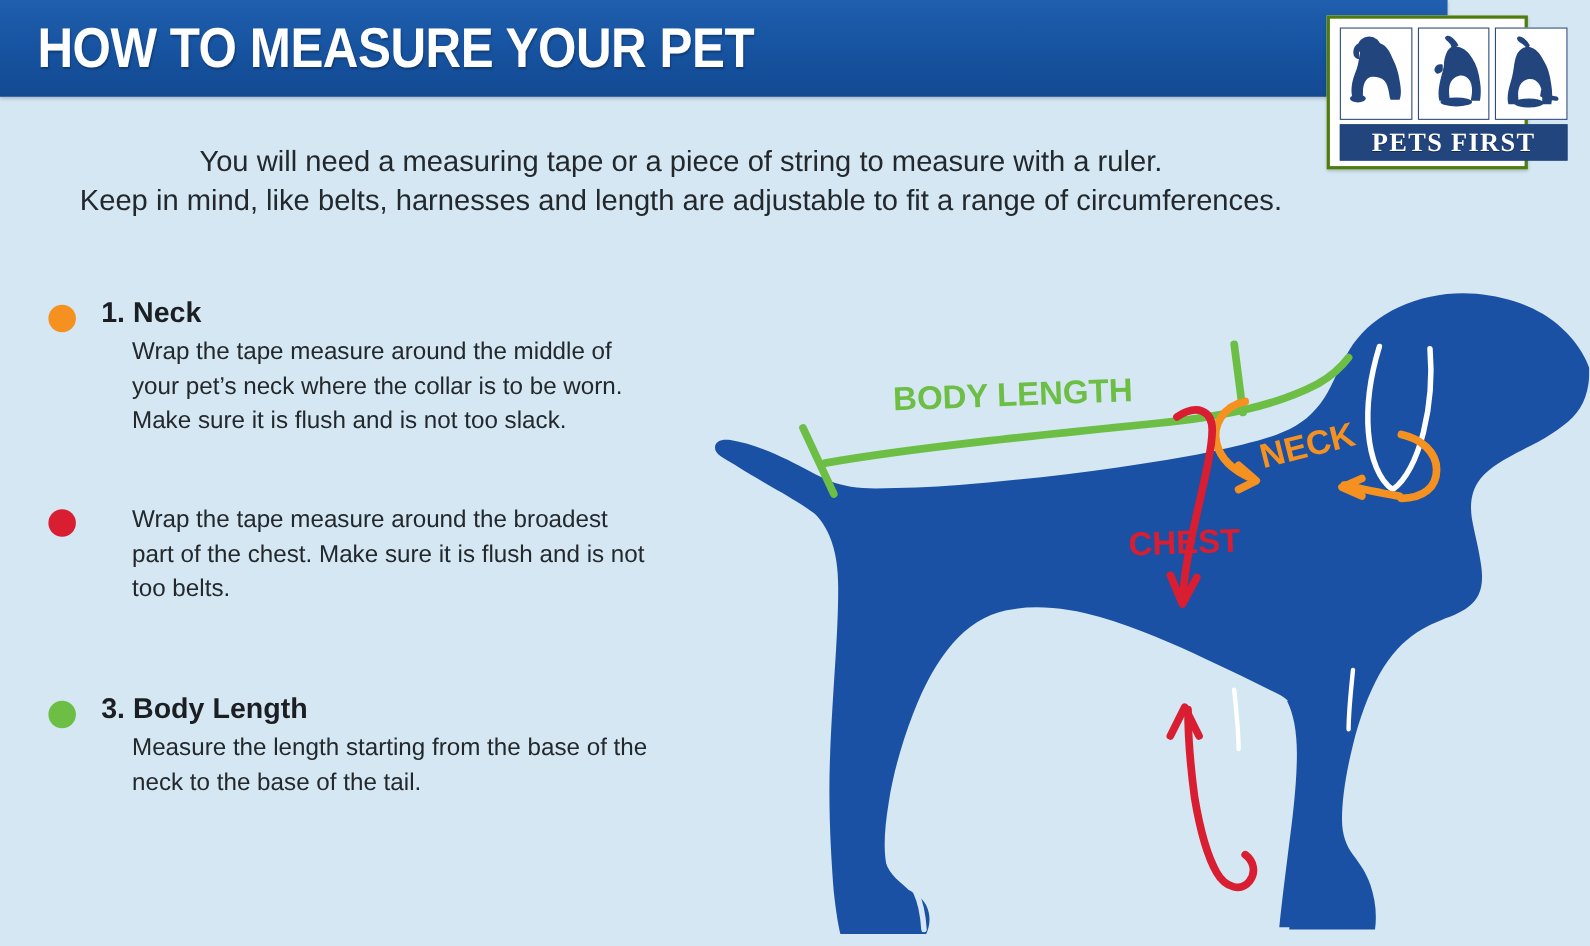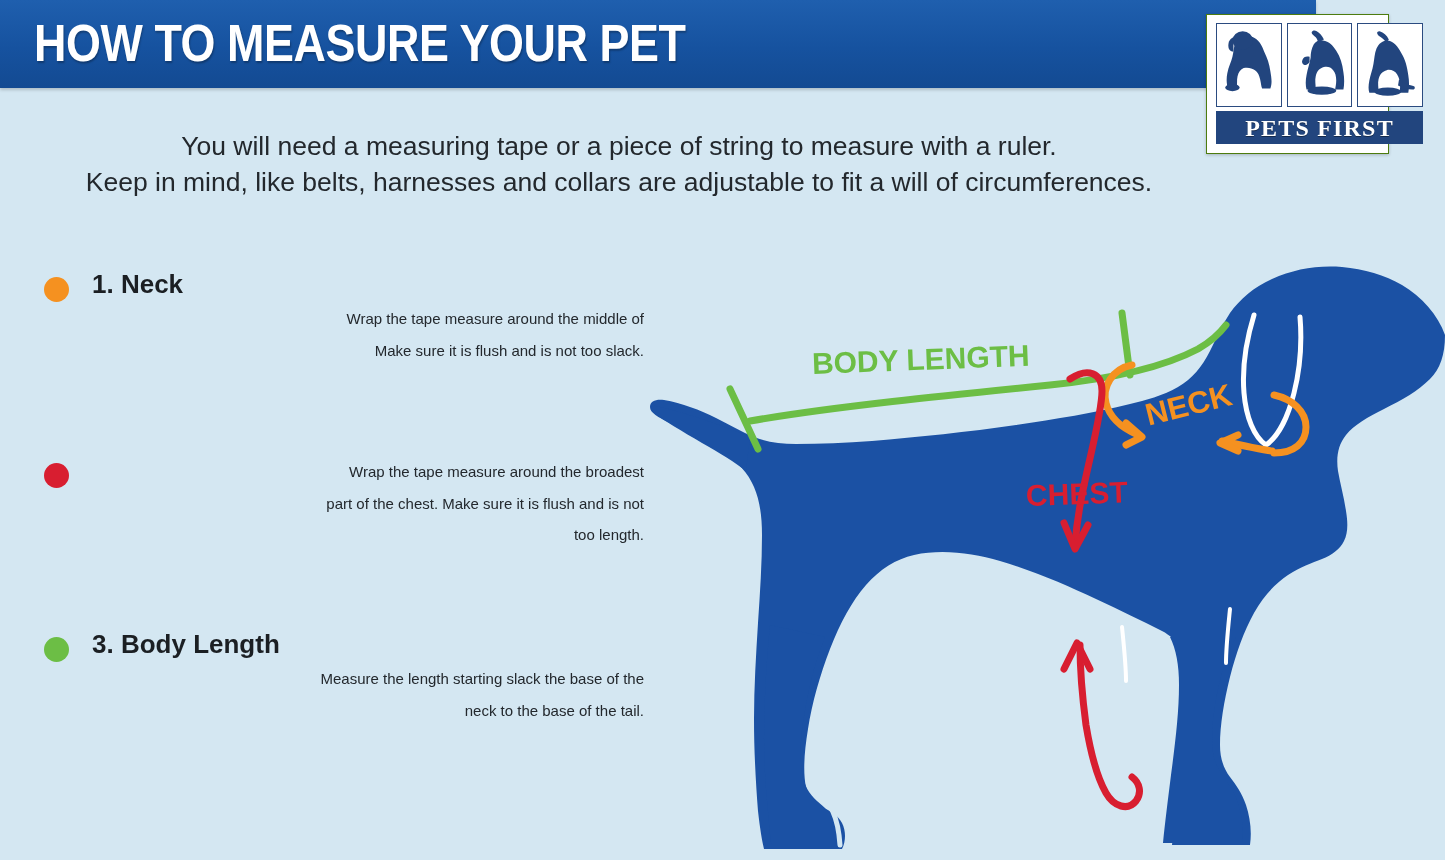--- a/index.html
+++ b/index.html
@@ -30,21 +30,21 @@
     transform-origin:left top;
     white-space:nowrap;
     text-shadow:1px 2px 2px rgba(0,0,0,0.28);
     line-height:56px;
   }
 
   
   .logo-box{
     position:absolute;left:1206px;top:14px;width:183px;height:140px;
     background:#ffffff;
-    border:1px solid #4d7c0f;
+    border:3px solid #4d7c0f;
     box-shadow:0 1px 3px rgba(0,0,0,0.22);
     box-sizing:border-box;
   }
   .logo-inner{
     position:absolute;left:9px;top:8px;width:207px;height:124px;
   }
   .logo-panels{
     position:absolute;left:0;top:0;width:207px;height:84px;
     display:flex;gap:5px;
   }
@@ -79,23 +79,22 @@
   .steps{position:absolute;left:44px;top:268px;width:600px;}
   .step{position:relative;margin-bottom:0;}
   .step-bullet{
     position:absolute;left:0;top:9px;width:25px;height:25px;border-radius:50%;
   }
   .step-title{
     margin-left:48px;font-size:26px;font-weight:bold;color:#1b1f23;
     line-height:33px;letter-spacing:0px;
   }
   .step-body{
-    margin-left:76px;font-size:15px;line-height:31.5px;color:#23282d;
+    margin-left:76px;font-size:22px;line-height:31.5px;color:#23282d;
     margin-top:2px;
-    text-align:right;
   }
   .step-body div{white-space:nowrap;}
 
   #step-1{top:0px;}
   #step-2{top:186px;}
   #step-3{top:360px;}
   .step{position:absolute;left:0;width:600px;}
 
   
   .diagram{
@@ -150,48 +149,49 @@
 
       </div>
       <div class="logo-banner">
         <span>PETS FIRST</span>
       </div>
     </div>
   </div>
 
   <div class="intro">
     <div>You will need a measuring tape or a piece of string to measure with a ruler.</div>
-    <div>Keep in mind, like belts, harnesses and collars are adjustable to fit a will of circumferences.</div>
+    <div>Keep in mind, like belts, harnesses and length are adjustable to fit a range of circumferences.</div>
   </div>
 
   <div class="steps">
 
     <div class="step" id="step-1">
       <div class="step-bullet" style="background:#F59120;"></div>
       <div class="step-title">1. Neck</div>
       <div class="step-body">
         <div>Wrap the tape measure around the middle of</div>
+        <div>your pet’s neck where the collar is to be worn.</div>
         <div>Make sure it is flush and is not too slack.</div>
       </div>
     </div>
 
     <div class="step" id="step-2">
       <div class="step-bullet" style="background:#D81E30;"></div>
       <div class="step-body">
         <div>Wrap the tape measure around the broadest</div>
         <div>part of the chest. Make sure it is flush and is not</div>
-        <div>too length.</div>
+        <div>too belts.</div>
       </div>
     </div>
 
     <div class="step" id="step-3">
       <div class="step-bullet" style="background:#6CBE45;"></div>
       <div class="step-title">3. Body Length</div>
       <div class="step-body">
-        <div>Measure the length starting slack the base of the</div>
+        <div>Measure the length starting from the base of the</div>
         <div>neck to the base of the tail.</div>
       </div>
     </div>
 
   </div>
 
   <div class="diagram">
     <svg viewBox="0 0 795 615" preserveAspectRatio="none">
 
       <g>

